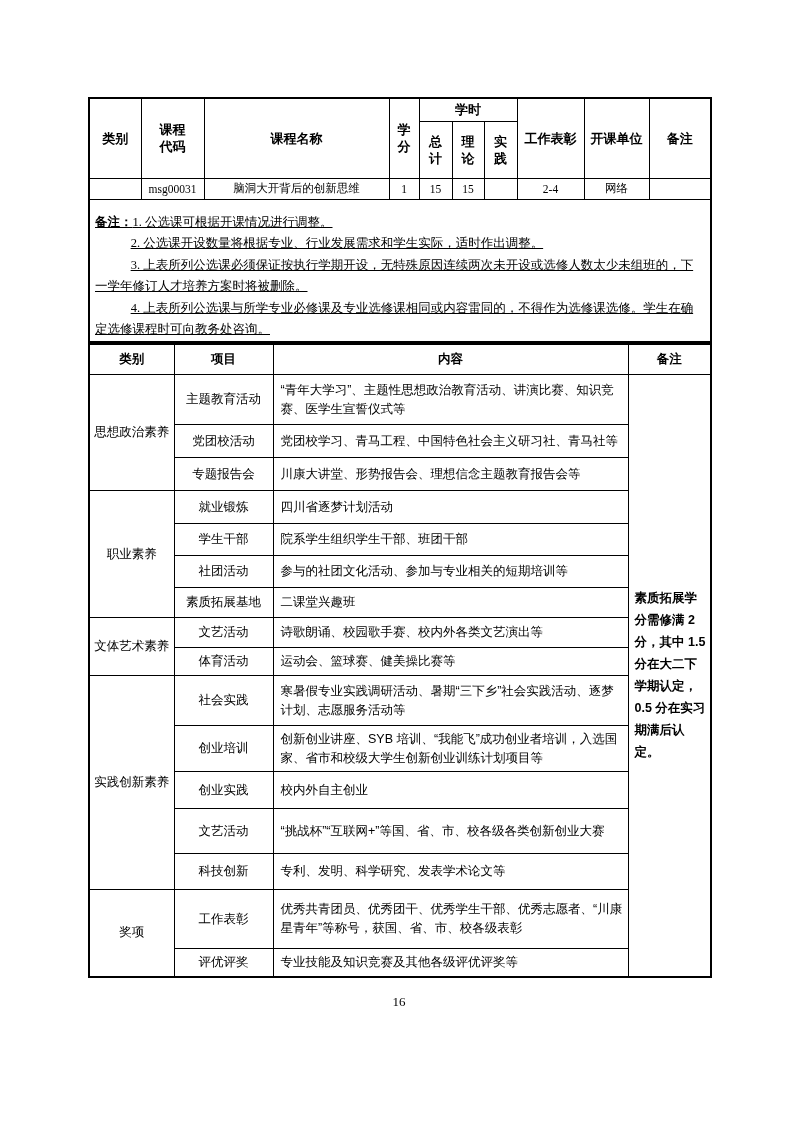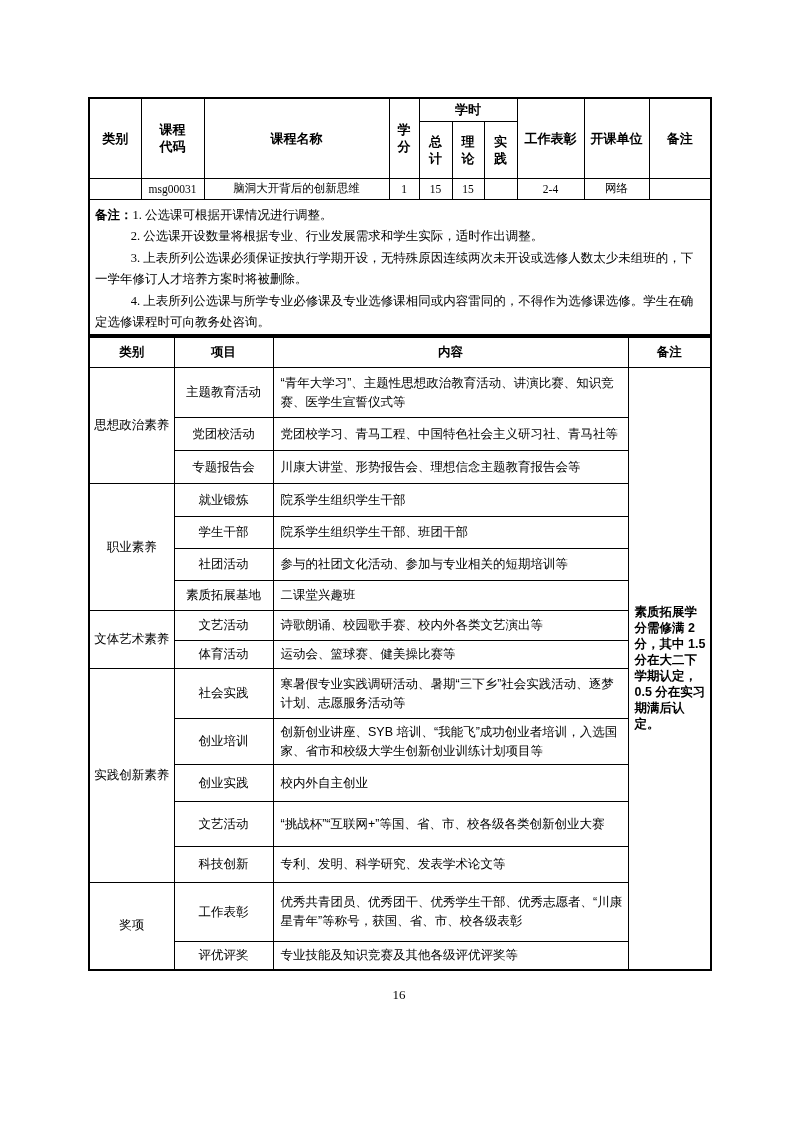--- a/index.html
+++ b/index.html
@@ -15,42 +15,42 @@
   .t1 { width:622px; }
   .t1 th { font-weight:bold; font-size:13px; text-align:center; vertical-align:middle; padding:0 1px; line-height:17px; }
   .t1 td { font-family:"Liberation Serif", serif; font-size:11.5px; text-align:center; vertical-align:middle; }
   .w1 { display:inline-block; width:1.05em; line-height:17px; }
   .w2 { display:inline-block; width:2.1em; line-height:17px; }
   .t1 .hrow1 { height:23px; }
   .t1 .hrow2 th { height:57px;margin-top:48px; }
   .t1 .data td { height:21px; }
   .t1 .notes-cell {
     height:134px; text-align:left; vertical-align:top;
-    font-family:"Liberation Serif", serif; font-size:12.5px; padding:5px 9px 0 5px;
+    font-family:"Liberation Serif", serif; font-size:12.5px; padding:12px 9px 0 5px;text-decoration:underline;
   }
   .note-first { margin:0; line-height:21.5px; }
   .note-label { font-weight:bold; font-family:"Liberation Sans", sans-serif; font-size:12.5px; }
   .note { margin:0; line-height:21.5px; text-indent:2.85em; }
 
   
   .section-title {
     width:622px; margin:22px 0 5px 88px; text-align:center;
     font-weight:bold; font-size:16.5px; line-height:20px;
   }
 
   
   .t2 { width:622px; font-size:12.5px; }
   .t2 th { font-weight:bold; font-size:12.5px; text-align:center; vertical-align:middle; height:31px; }
   .t2 td { vertical-align:middle; }
   .t2 .cat  { text-align:center; }
   .t2 .item { text-align:center;margin-top:41px; }
   .t2 .content { text-align:left; padding:2px 5px 2px 7px; line-height:19px; }
   .t2 .remark-cell {
     text-align:left; vertical-align:middle; font-weight:bold;
-    padding:2px 3px 2px 6px; line-height:16px;
+    padding:2px 3px 2px 6px; line-height:22px;
   }
 
   
   .r1{height:50px}.r2{height:33px}.r3{height:33px}.r4{height:33px}
   .r5{height:32px}.r6{height:32px}.r7{height:30px}.r8{height:30px}
   .r9{height:28px}.r10{height:50px}.r11{height:46px}.r12{height:37px}
   .r13{height:45px}.r14{height:36px}.r15{height:59px}.r16{height:28px}
 
   .page-number {
     width:622px; margin:16px 0 0 88px; text-align:center;
@@ -141,21 +141,21 @@
       <td class="content">党团校学习、青马工程、中国特色社会主义研习社、青马社等</td>
     </tr>
     <tr class="r3">
       <td class="item">专题报告会</td>
       <td class="content">川康大讲堂、形势报告会、理想信念主题教育报告会等</td>
     </tr>
 
     <tr class="r4">
       <td class="cat" rowspan="4">职业素养</td>
       <td class="item">就业锻炼</td>
-      <td class="content">院系学生组织学生干部</td>
+      <td class="content">四川省逐梦计划活动</td>
     </tr>
     <tr class="r5">
       <td class="item">学生干部</td>
       <td class="content">院系学生组织学生干部、班团干部</td>
     </tr>
     <tr class="r6">
       <td class="item">社团活动</td>
       <td class="content">参与的社团文化活动、参加与专业相关的短期培训等</td>
     </tr>
     <tr class="r7">

